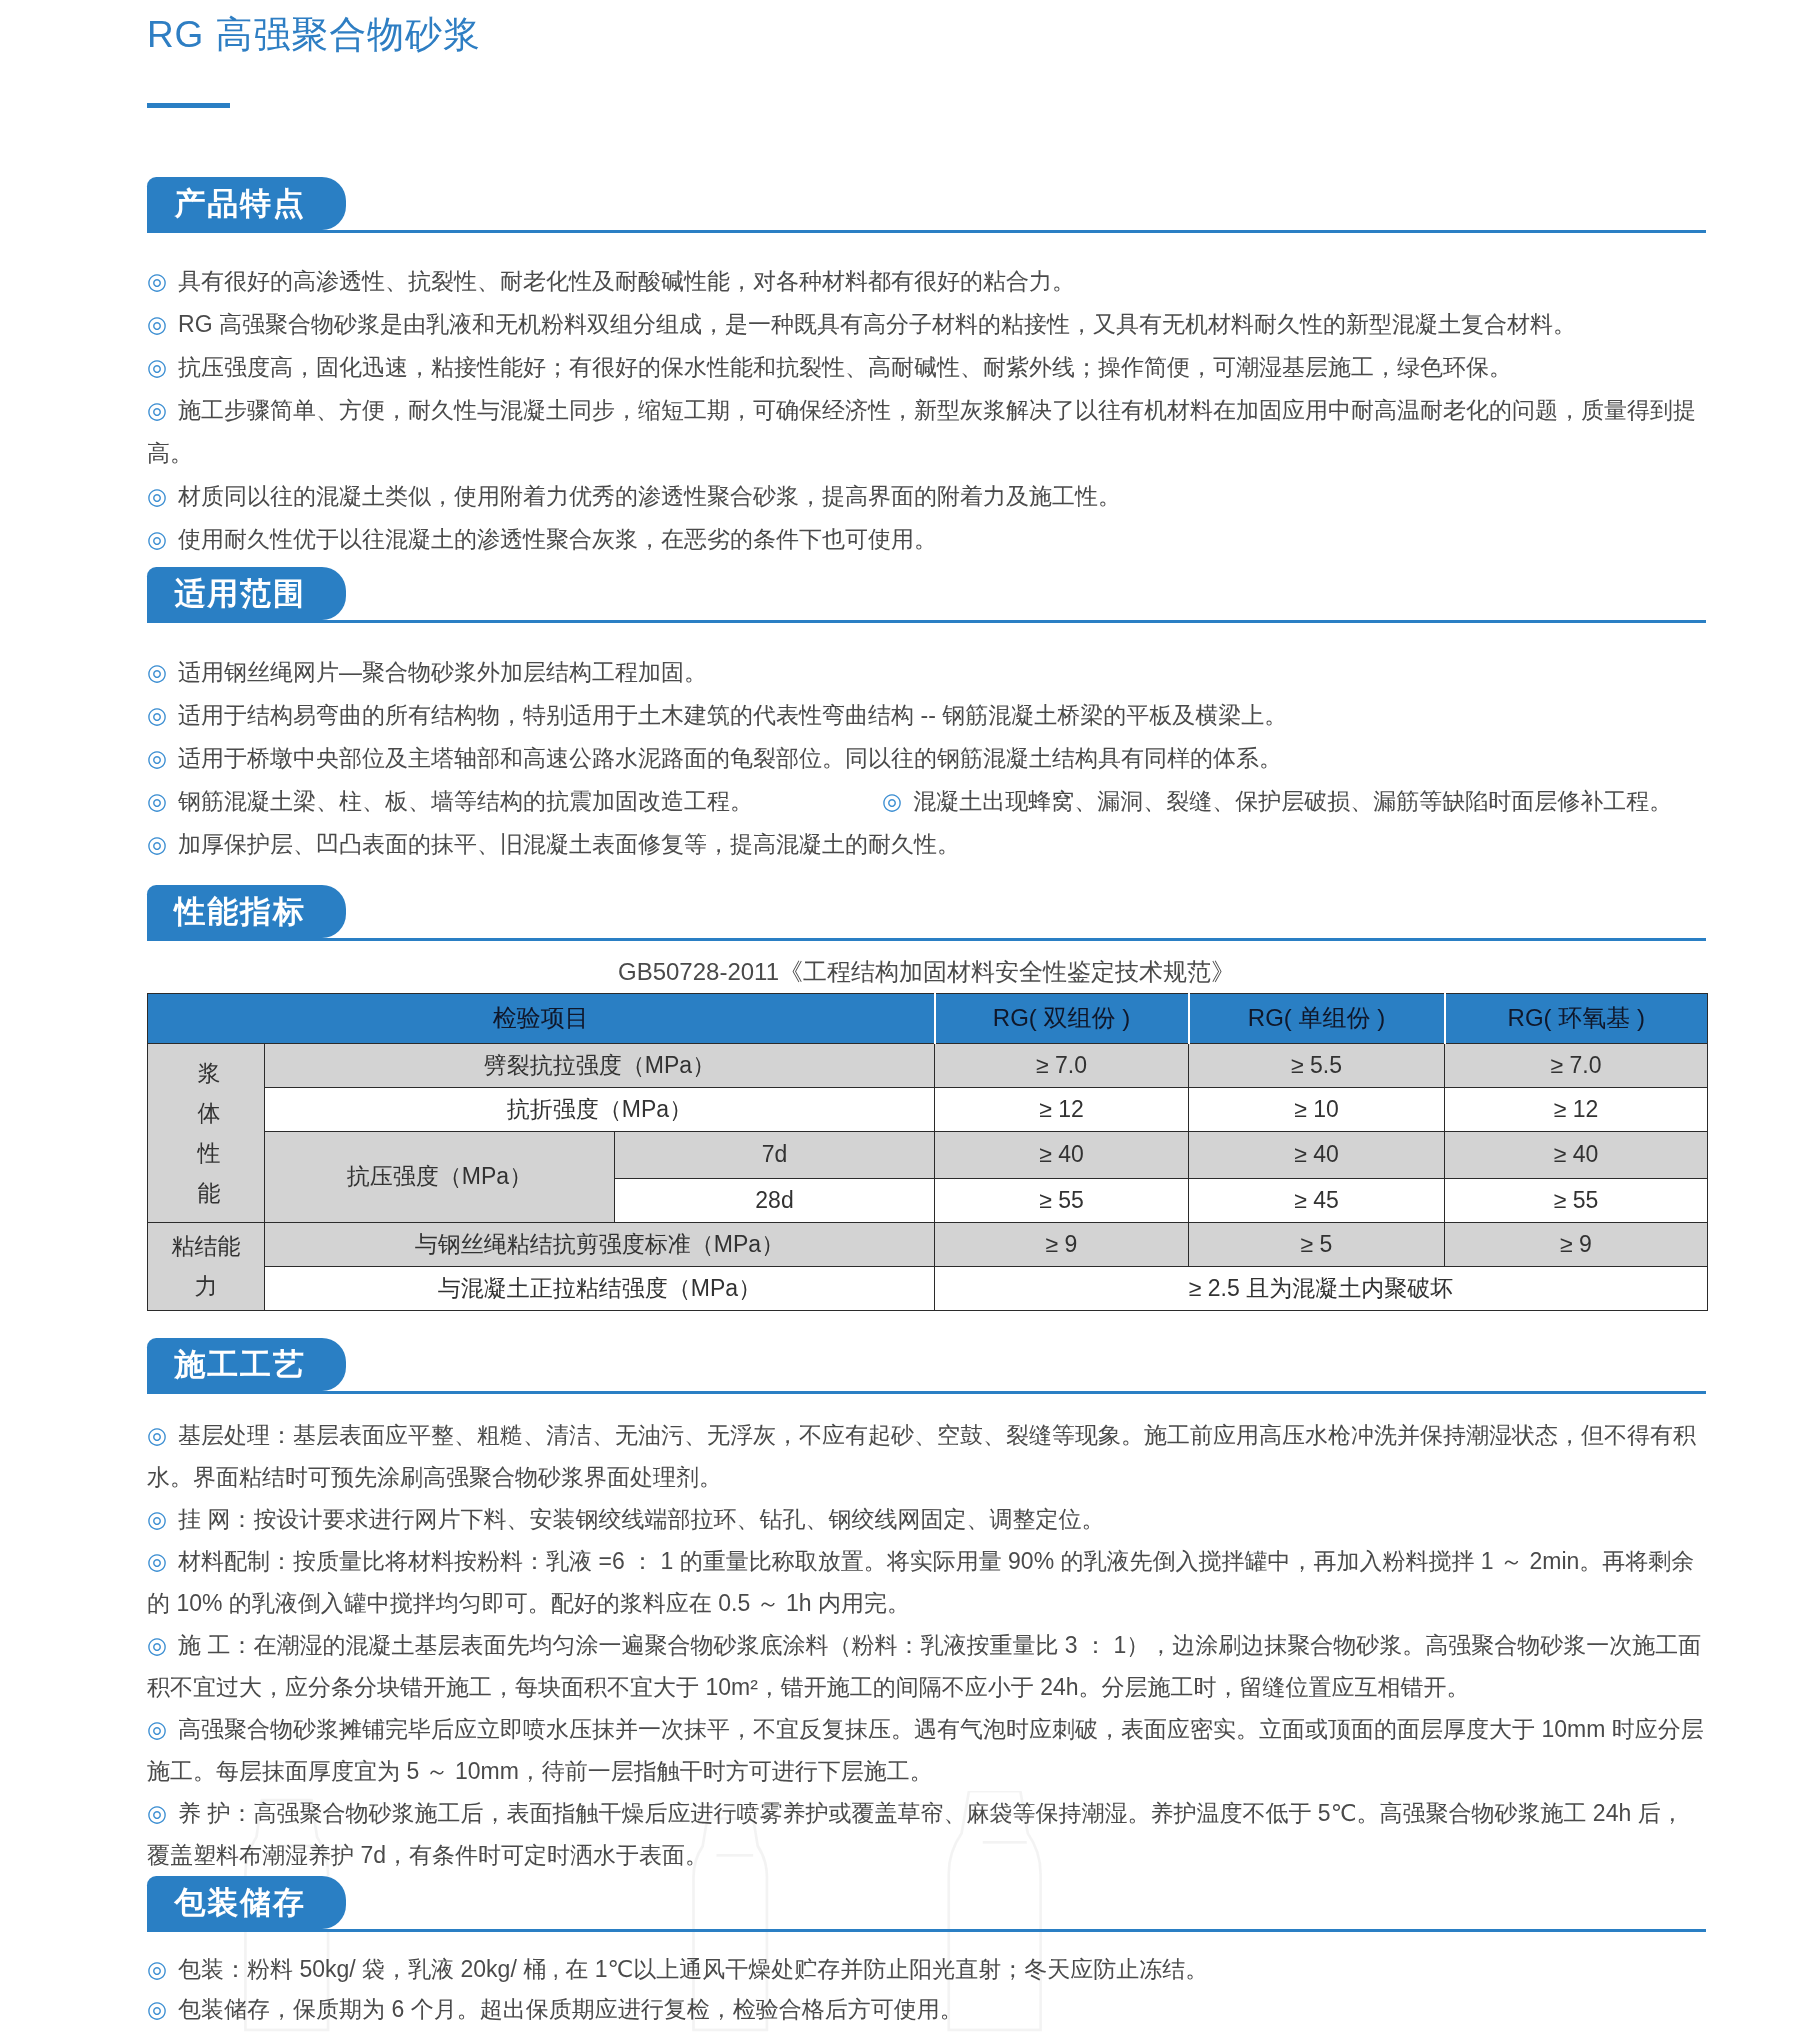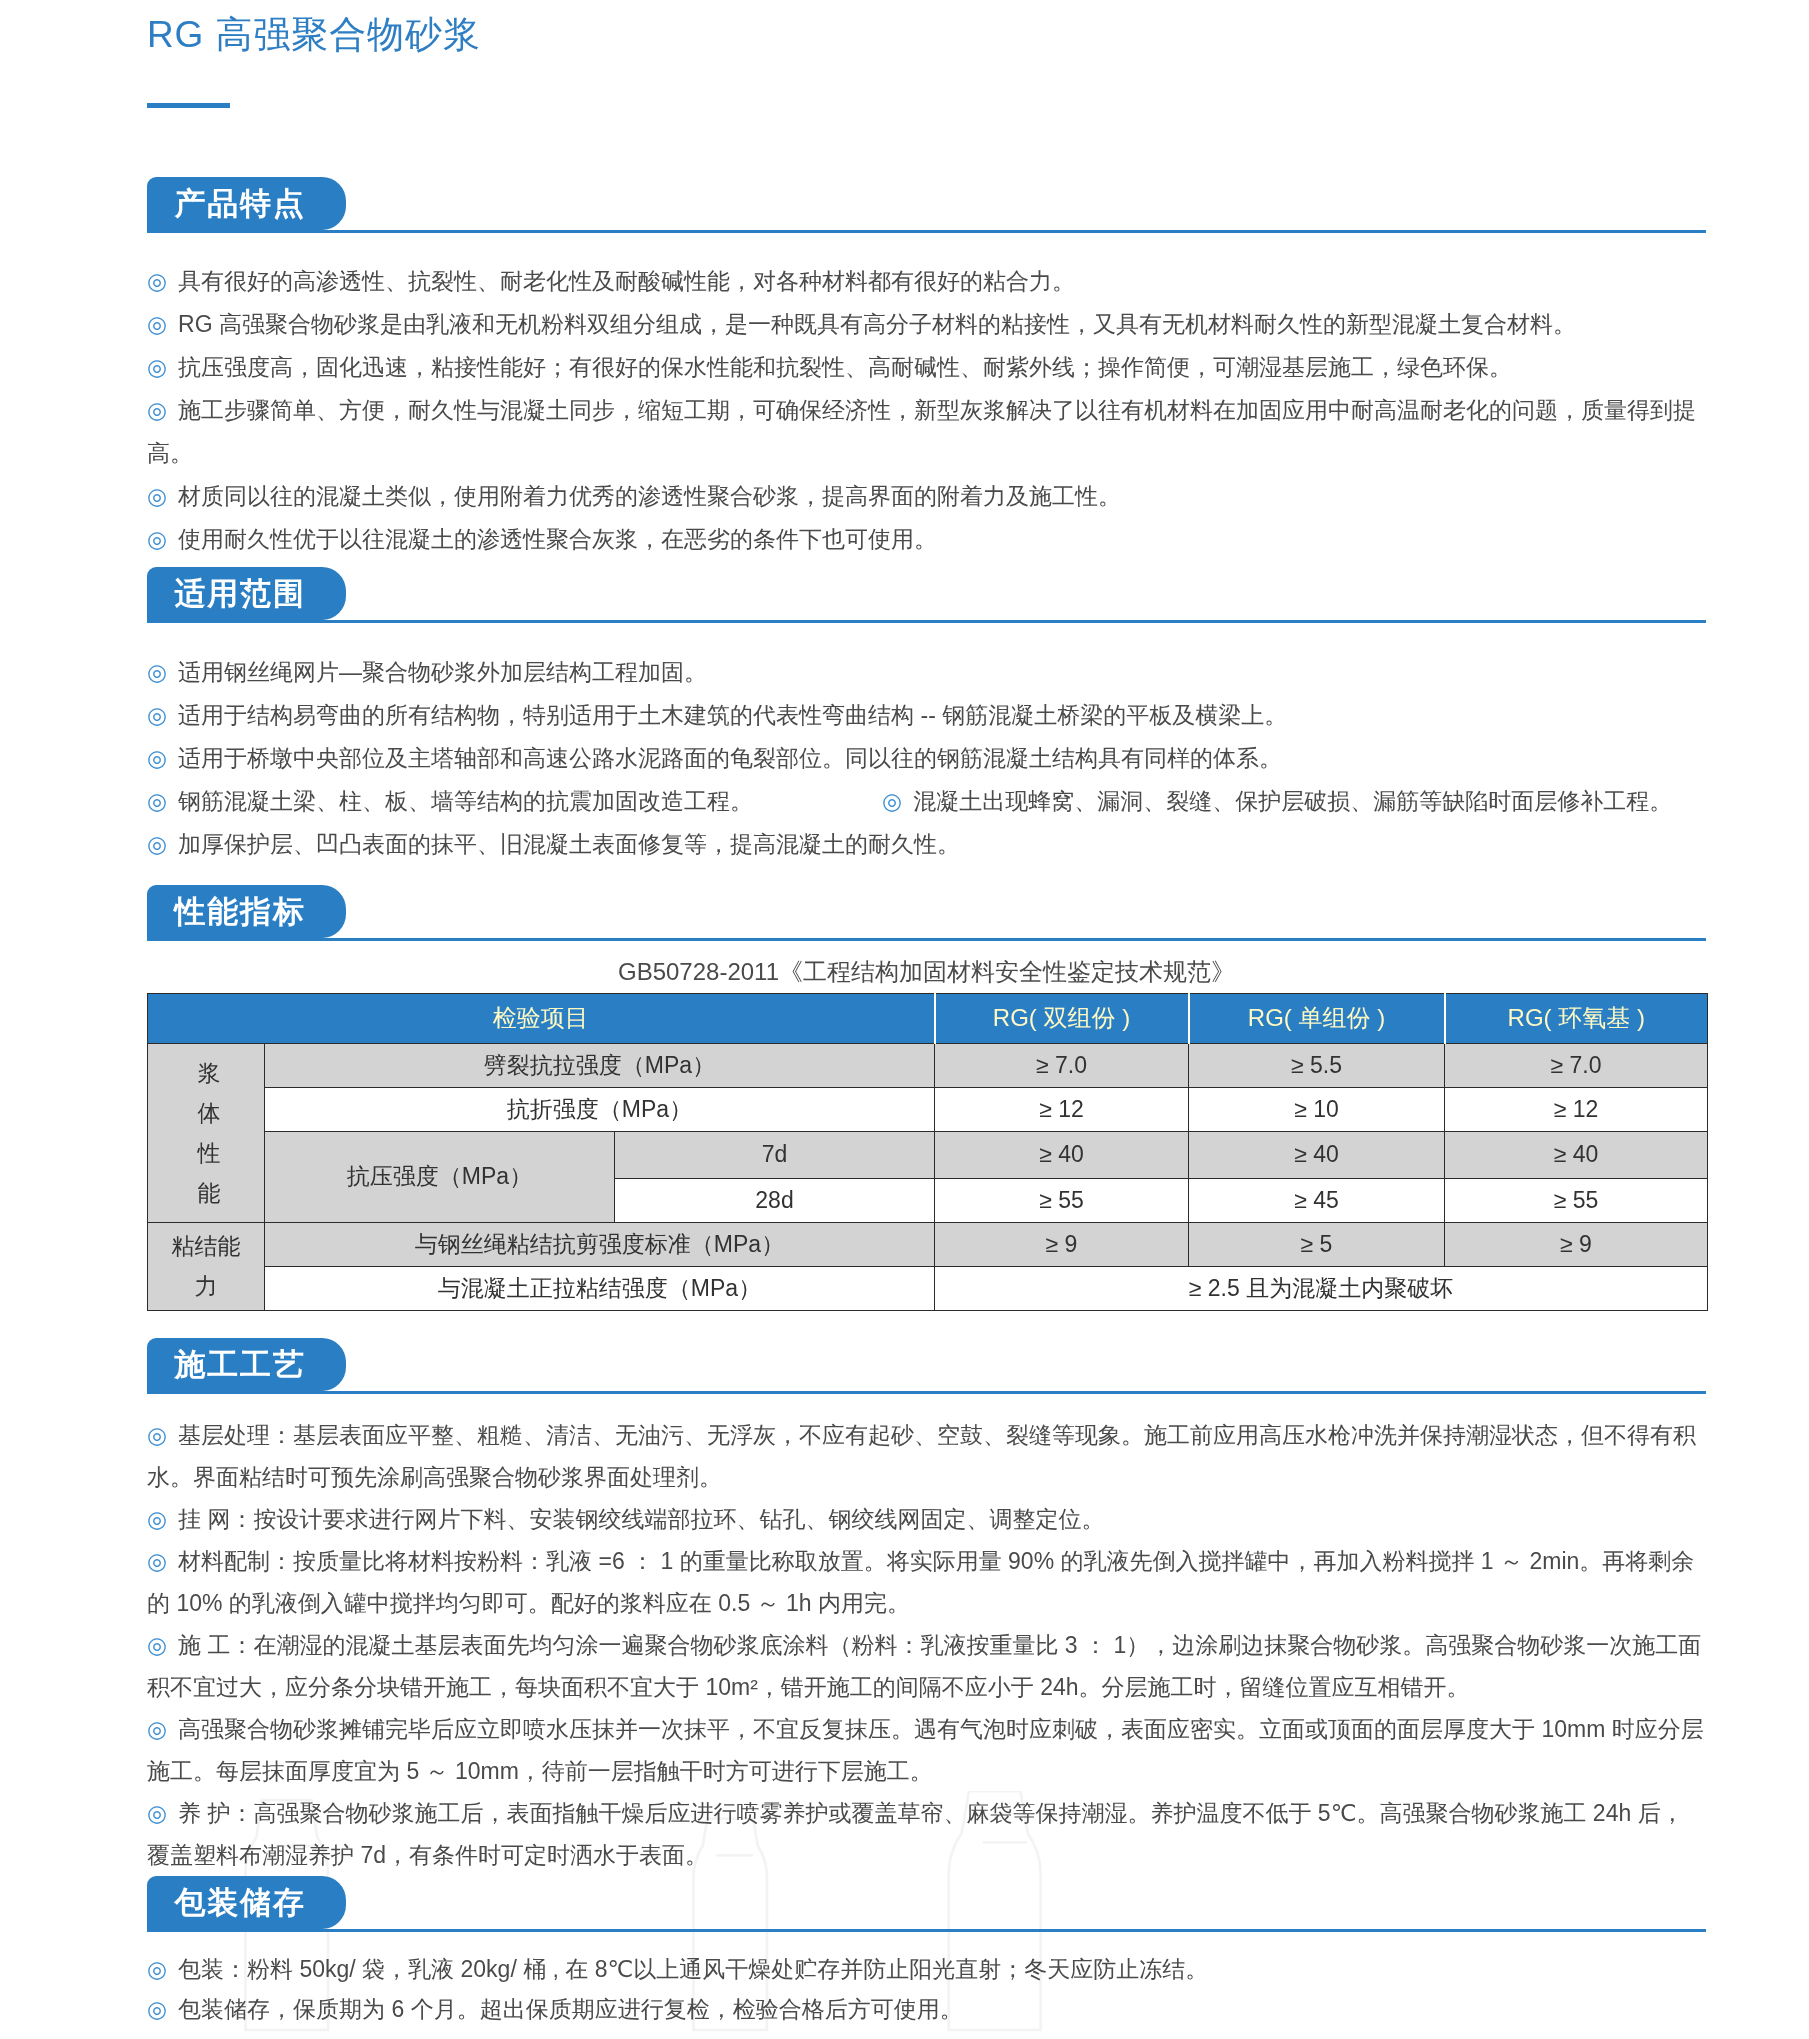--- a/index.html
+++ b/index.html
@@ -43,21 +43,21 @@
   .mt-proc { margin-top:20px; }
   .mt-sec5 { margin-top:0px; }
   .mt-pack { margin-top:16.5px; }
 
   .std-title { margin-top:13px; font-size:24px; line-height:35px; text-align:center; color:#4a4a4a; }
 
   table.perf { width:100%; border-collapse:collapse; margin-top:3.7px; table-layout:fixed;
                border:1.8px solid #2b2b2b; font-size:23px; color:#323232; }
   table.perf th, table.perf td { border:1.8px solid #2b2b2b; text-align:center; padding:0; }
   table.perf thead th {
-    background:#2a7fc4; color:#fef9c3; font-weight:normal; font-size:24px;
+    background:#2a7fc4; color:#0f172a; font-weight:normal; font-size:24px;
     height:50px; border-top:1.8px solid #2b2b2b; border-bottom:1.8px solid #2b2b2b;
     border-left:2.8px solid #ffffff;
   }
   table.perf thead th:first-child { border-left:1.8px solid #2b2b2b; }
   table.perf tbody td { height:44px; background:#ffffff; }
   td.grey { background:#d3d3d3 !important; }
   .vgroup { width:29px; margin:9px auto; word-break:break-all; line-height:40px;text-align:right; }
   .vgroup2 { width:88px; margin:0 auto; word-break:break-all; line-height:40px; text-align:center; }
 </style>
 </head>
@@ -180,19 +180,19 @@
       <p><span class="bmark">◎</span><span>材料配制：按质量比将材料按粉料：乳液 =6 ： 1 的重量比称取放置。将实际用量 90% 的乳液先倒入搅拌罐中，再加入粉料搅拌 1 ～ 2min。再将剩余的 10% 的乳液倒入罐中搅拌均匀即可。配好的浆料应在 0.5 ～ 1h 内用完。</span></p>
       <p><span class="bmark">◎</span><span>施 工：在潮湿的混凝土基层表面先均匀涂一遍聚合物砂浆底涂料（粉料：乳液按重量比 3 ： 1），边涂刷边抹聚合物砂浆。高强聚合物砂浆一次施工面积不宜过大，应分条分块错开施工，每块面积不宜大于 10m²，错开施工的间隔不应小于 24h。分层施工时，留缝位置应互相错开。</span></p>
       <p><span class="bmark">◎</span><span>高强聚合物砂浆摊铺完毕后应立即喷水压抹并一次抹平，不宜反复抹压。遇有气泡时应刺破，表面应密实。立面或顶面的面层厚度大于 10mm 时应分层施工。每层抹面厚度宜为 5 ～ 10mm，待前一层指触干时方可进行下层施工。</span></p>
       <p><span class="bmark">◎</span><span>养 护：高强聚合物砂浆施工后，表面指触干燥后应进行喷雾养护或覆盖草帘、麻袋等保持潮湿。养护温度不低于 5℃。高强聚合物砂浆施工 24h 后，覆盖塑料布潮湿养护 7d，有条件时可定时洒水于表面。</span></p>
     </div>
 
     <div class="sec-head mt-sec5">
       <span class="badge">包装储存</span>
     </div>
     <div class="blist last mt-pack">
-      <p><span class="bmark">◎</span><span>包装：粉料 50kg/ 袋，乳液 20kg/ 桶 , 在 8℃以上通风干燥处贮存并防止阳光直射；冬天应防止冻结。</span></p>
+      <p><span class="bmark">◎</span><span>包装：粉料 50kg/ 袋，乳液 20kg/ 桶 , 在 1℃以上通风干燥处贮存并防止阳光直射；冬天应防止冻结。</span></p>
       <p><span class="bmark">◎</span><span>包装储存，保质期为 6 个月。超出保质期应进行复检，检验合格后方可使用。</span></p>
     </div>
 
   </div>
 </div>
 
 
 </body></html>

